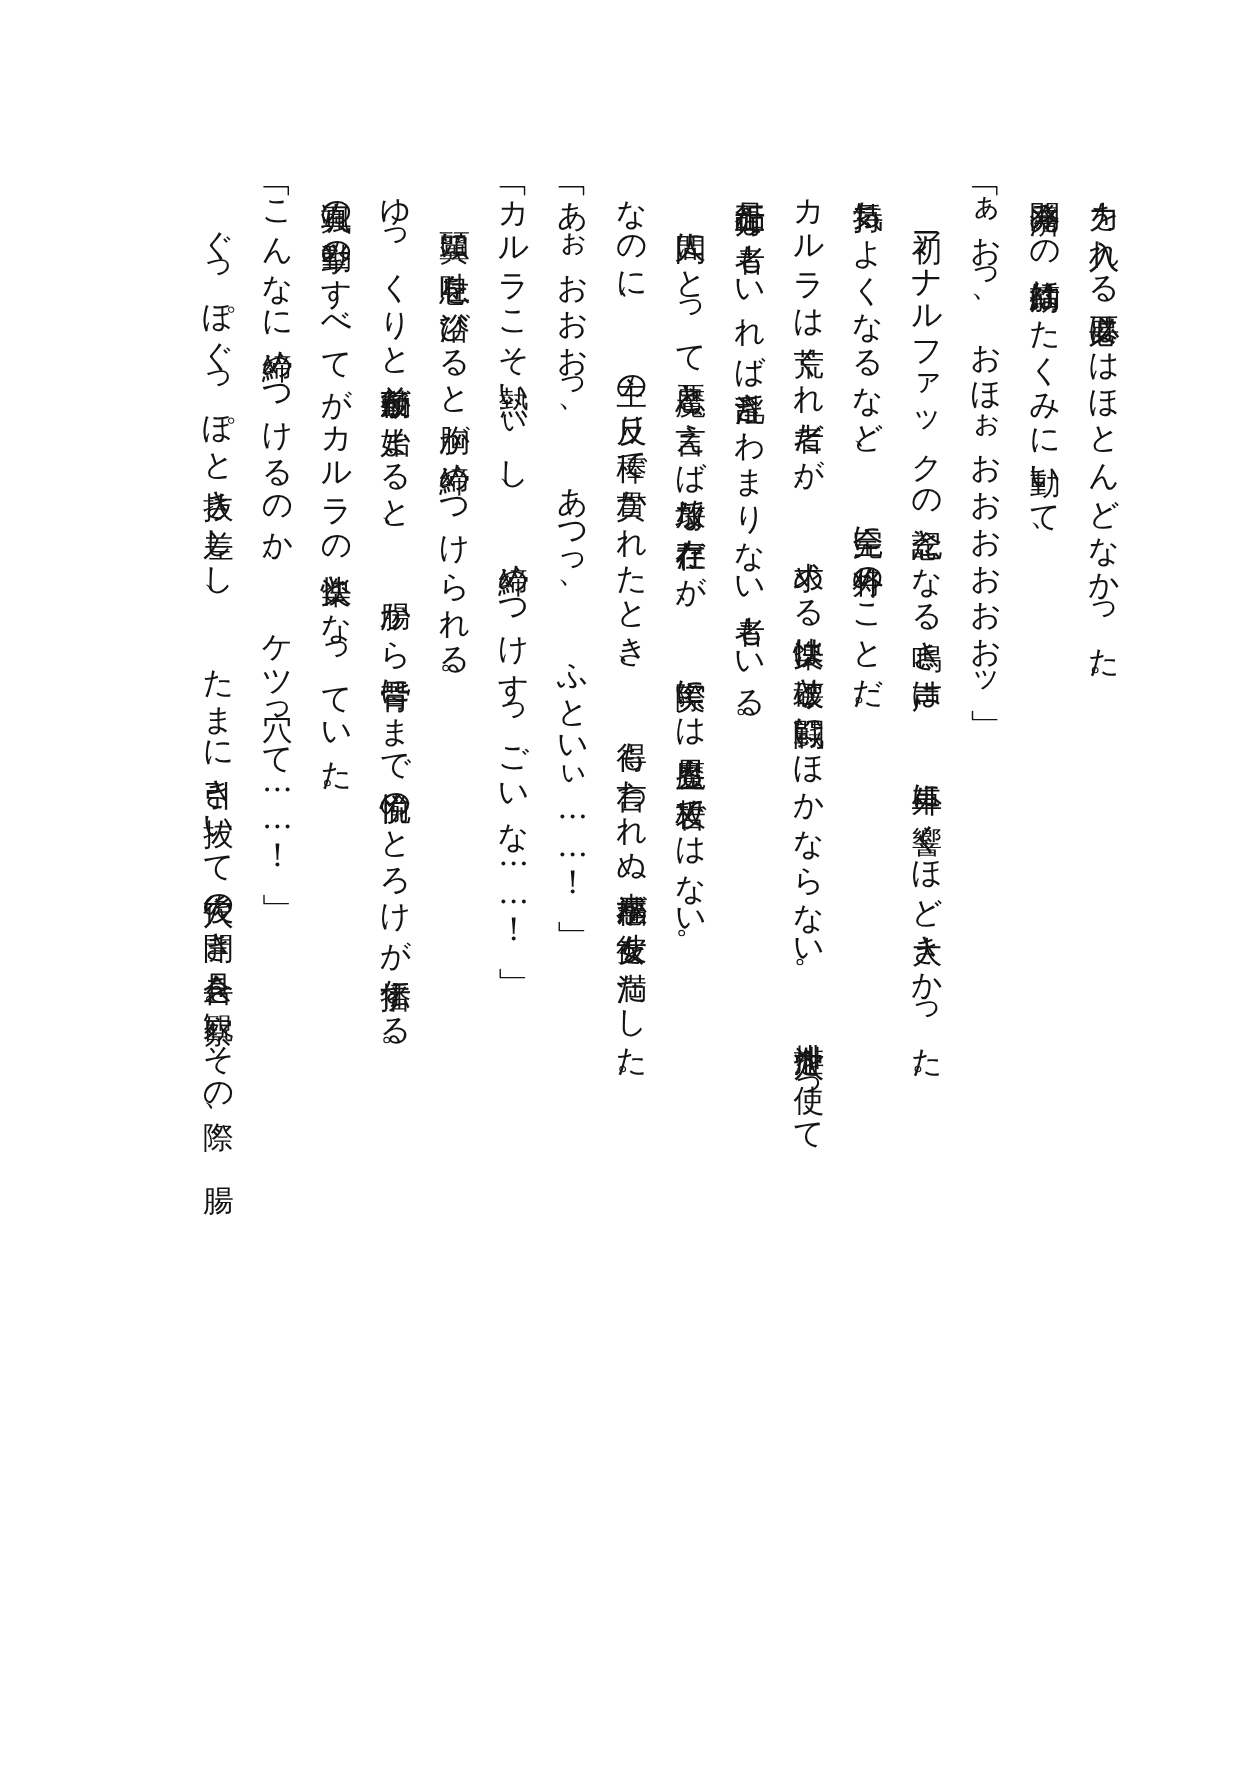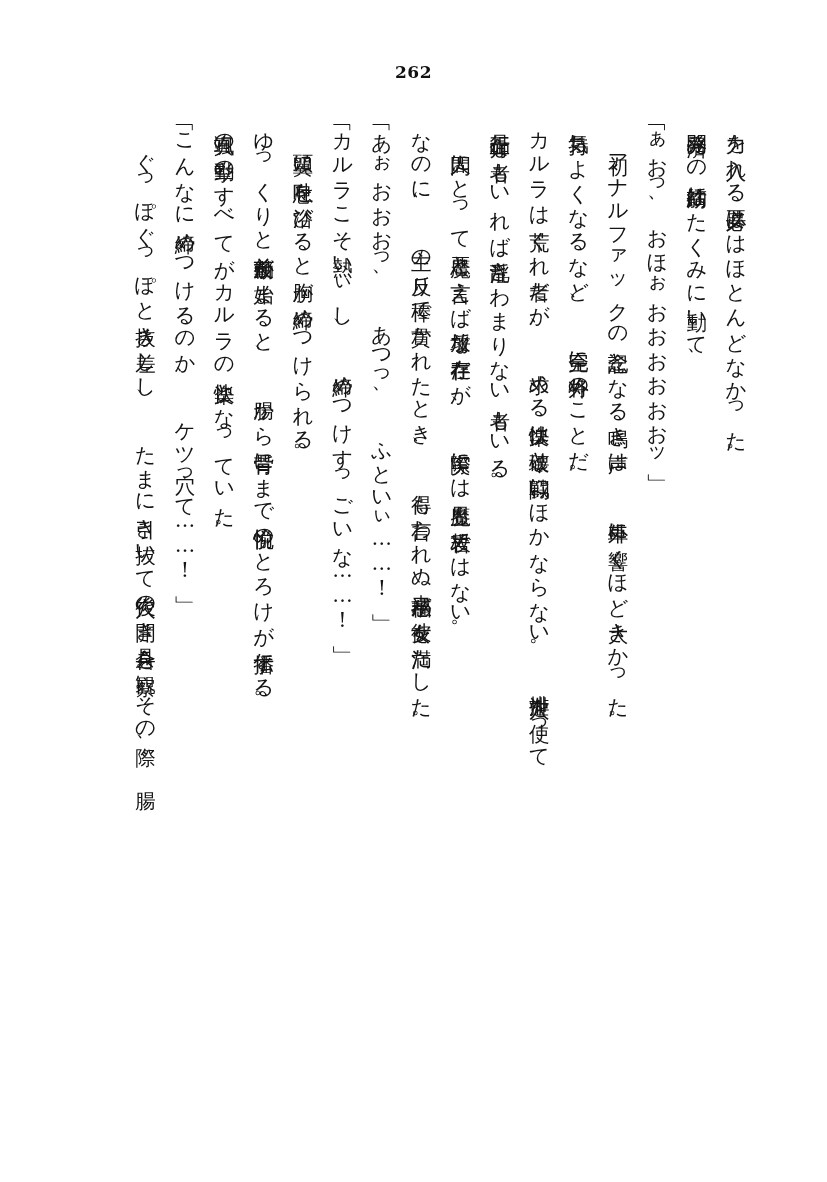--- a/index.html
+++ b/index.html
@@ -64,21 +64,20 @@
   }
   .vtext p.indent {
     text-indent: 1em;
   }
 </style>
 </head>
 <body>
 
 <div class="page">
 
-  <div class="page-number">262</div>
 
   <div class="body-area">
     <div class="vtext">
       <p>力を入れる必要ははほとんどなかった。</p>
       <p>開発済みの括約筋はたくみに動いて、</p>
       <p>「ぁおっ、おほぉおおおおおおッ」</p>
       <p class="indent">初アナルファックの記念となる鳴き声は、　車外に響くほど大きかった。</p>
       <p>気持ちよくなるなど、　完全に将外のことだ。</p>
       <p>カルラは荒くれ者だが、　求める快楽は破壊と戦闘にほかならない。　排泄穴を使って</p>
       <p>品行方正な者もいれば淫乱きわまりない者もいる。</p>

